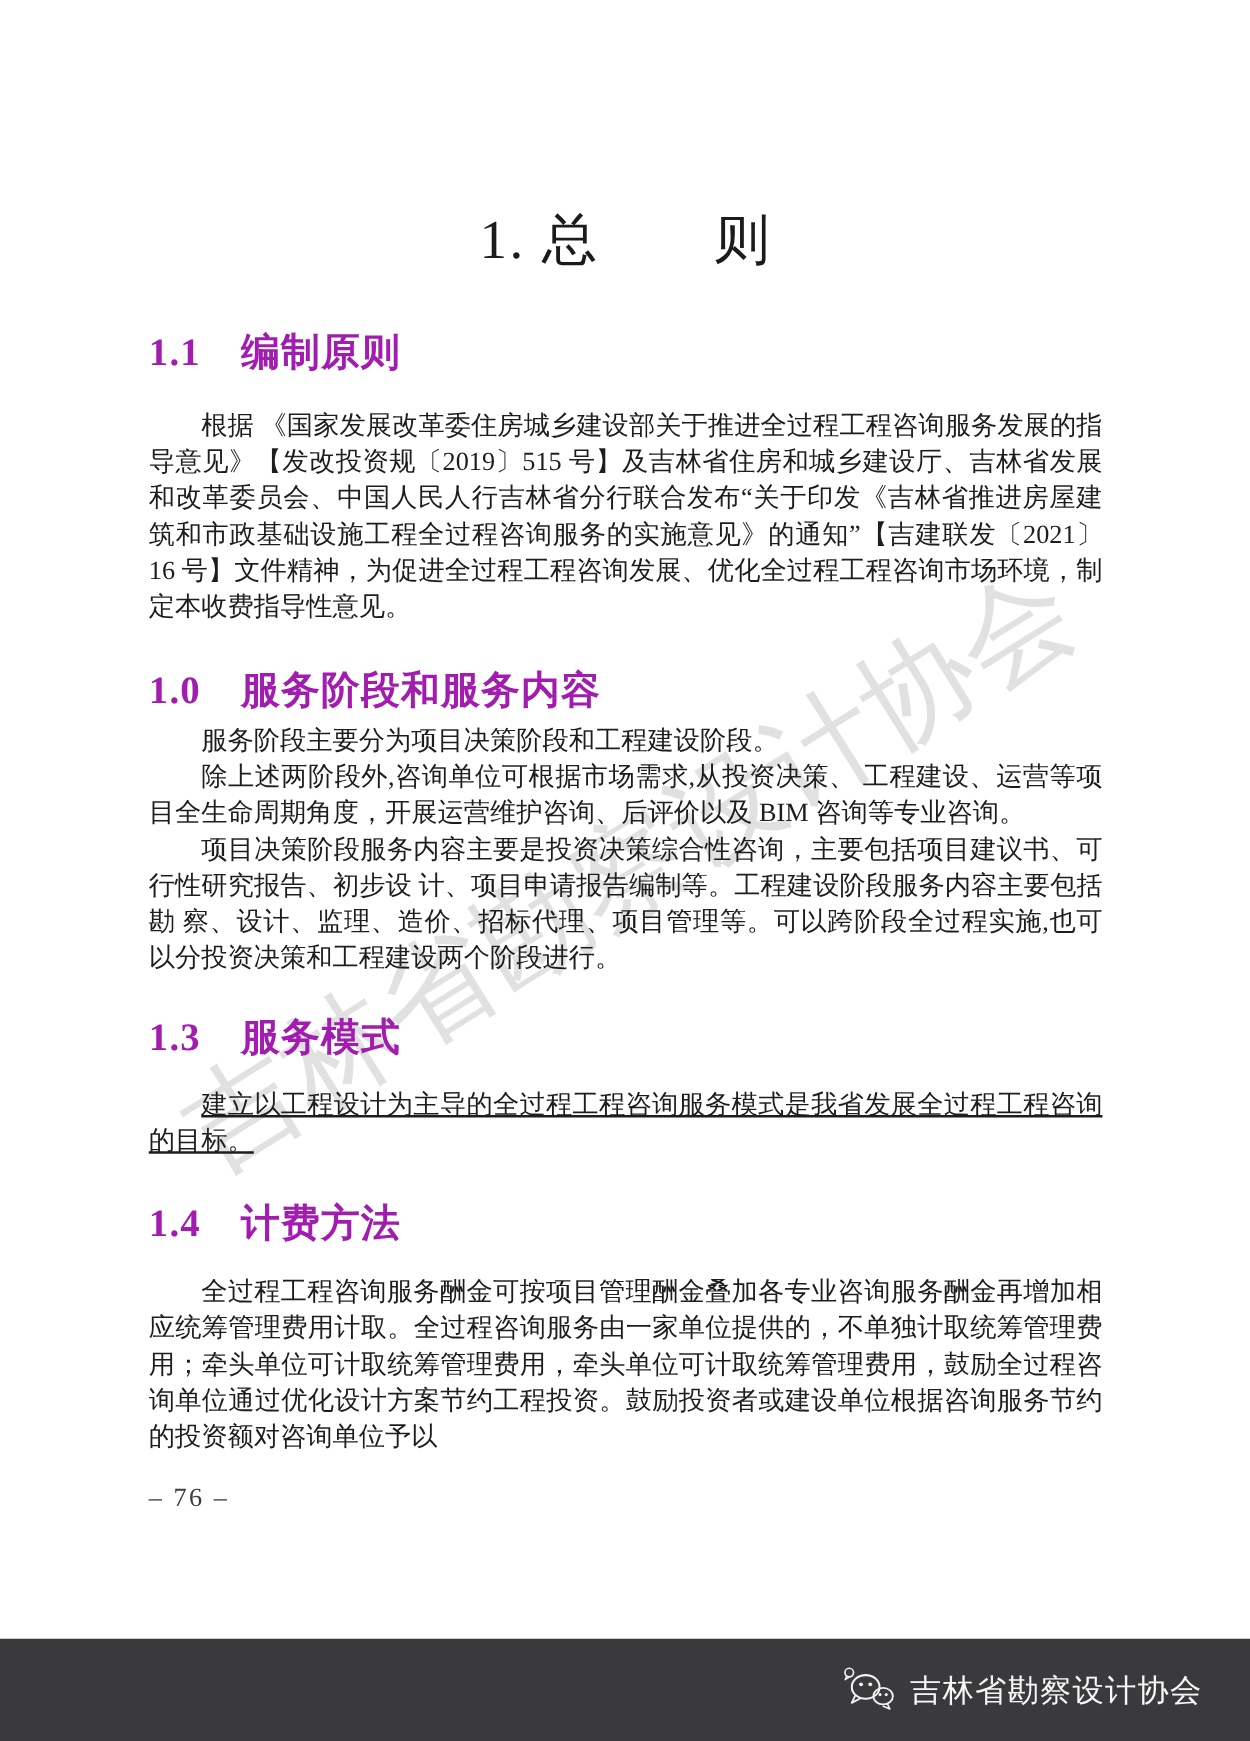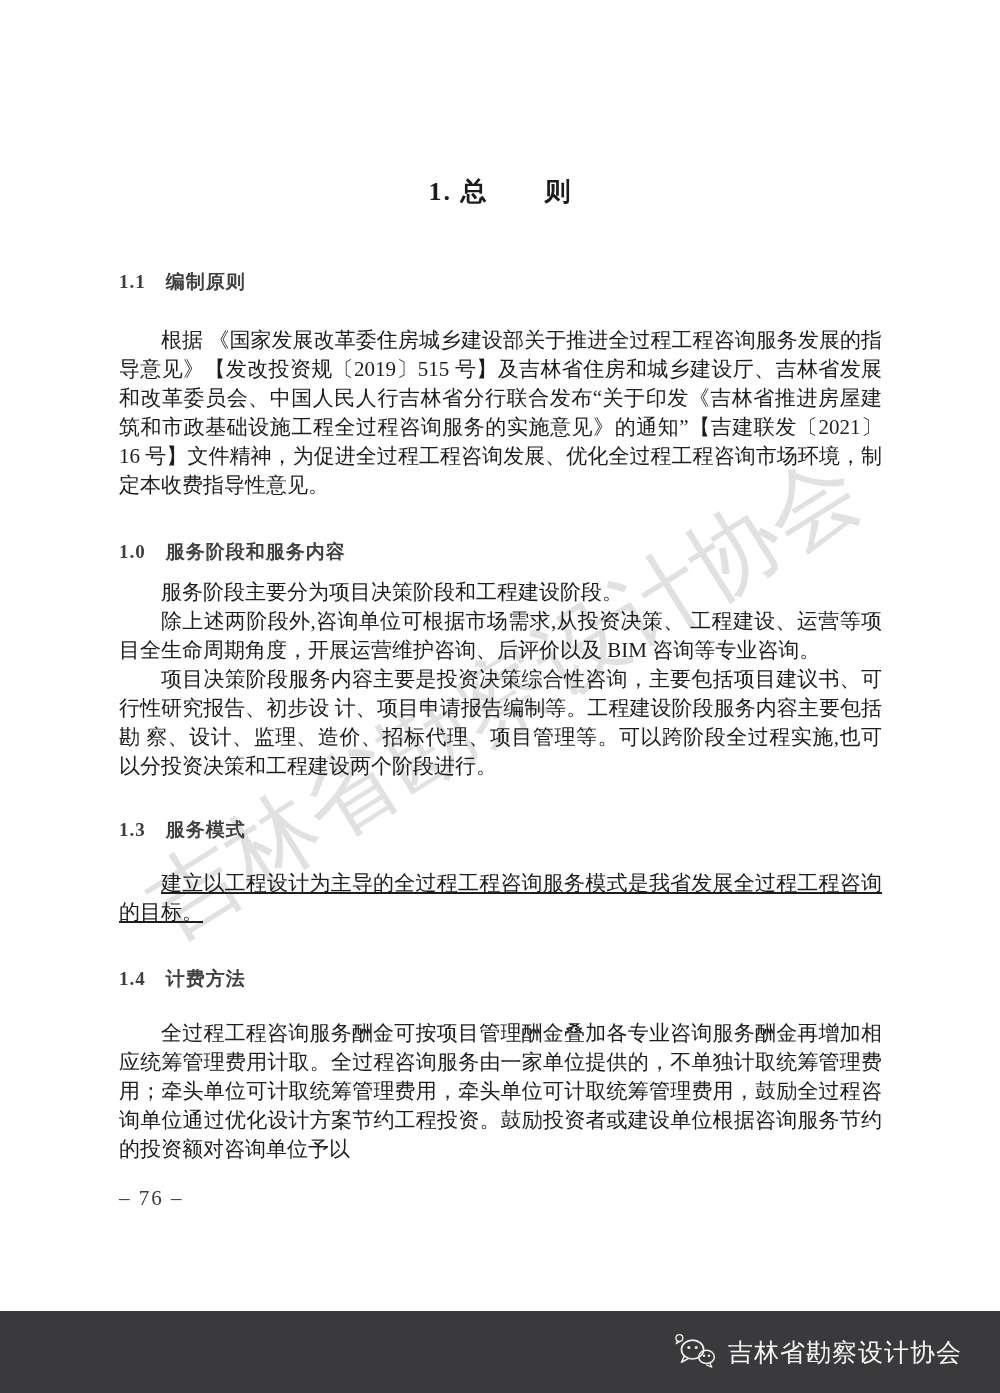--- a/index.html
+++ b/index.html
@@ -24,27 +24,27 @@
     z-index:0;
     pointer-events:none;
     font-family:"Liberation Serif","DejaVu Serif",serif;
   }
   .content{
     position:absolute;left:119px;top:0;width:763px;z-index:1;
   }
   .doc-title{
     margin:170px 0 0 0;
     text-align:center;
-    font-size:26px;line-height:44px;
-    font-weight:bold;color:#1b1b1b;
+    font-size:44px;line-height:44px;
+    font-weight:normal;color:#1b1b1b;
     letter-spacing:2px;
   }
   .sec-heading{
-    margin:0;font-size:19px;line-height:32px;
-    font-weight:bold;color:#404040;letter-spacing:1px;
+    margin:0;font-size:31px;line-height:32px;
+    font-weight:bold;color:#a21caf;letter-spacing:1px;
   }
   .h11{margin-top:52px;}
   .h12{margin-top:36px;}
   .h13{margin-top:33px;}
   .h14{margin-top:36px;}
   .body-p{
     margin:0;
     font-size:21px;line-height:29px;
     text-align:justify;
     text-indent:2em;

